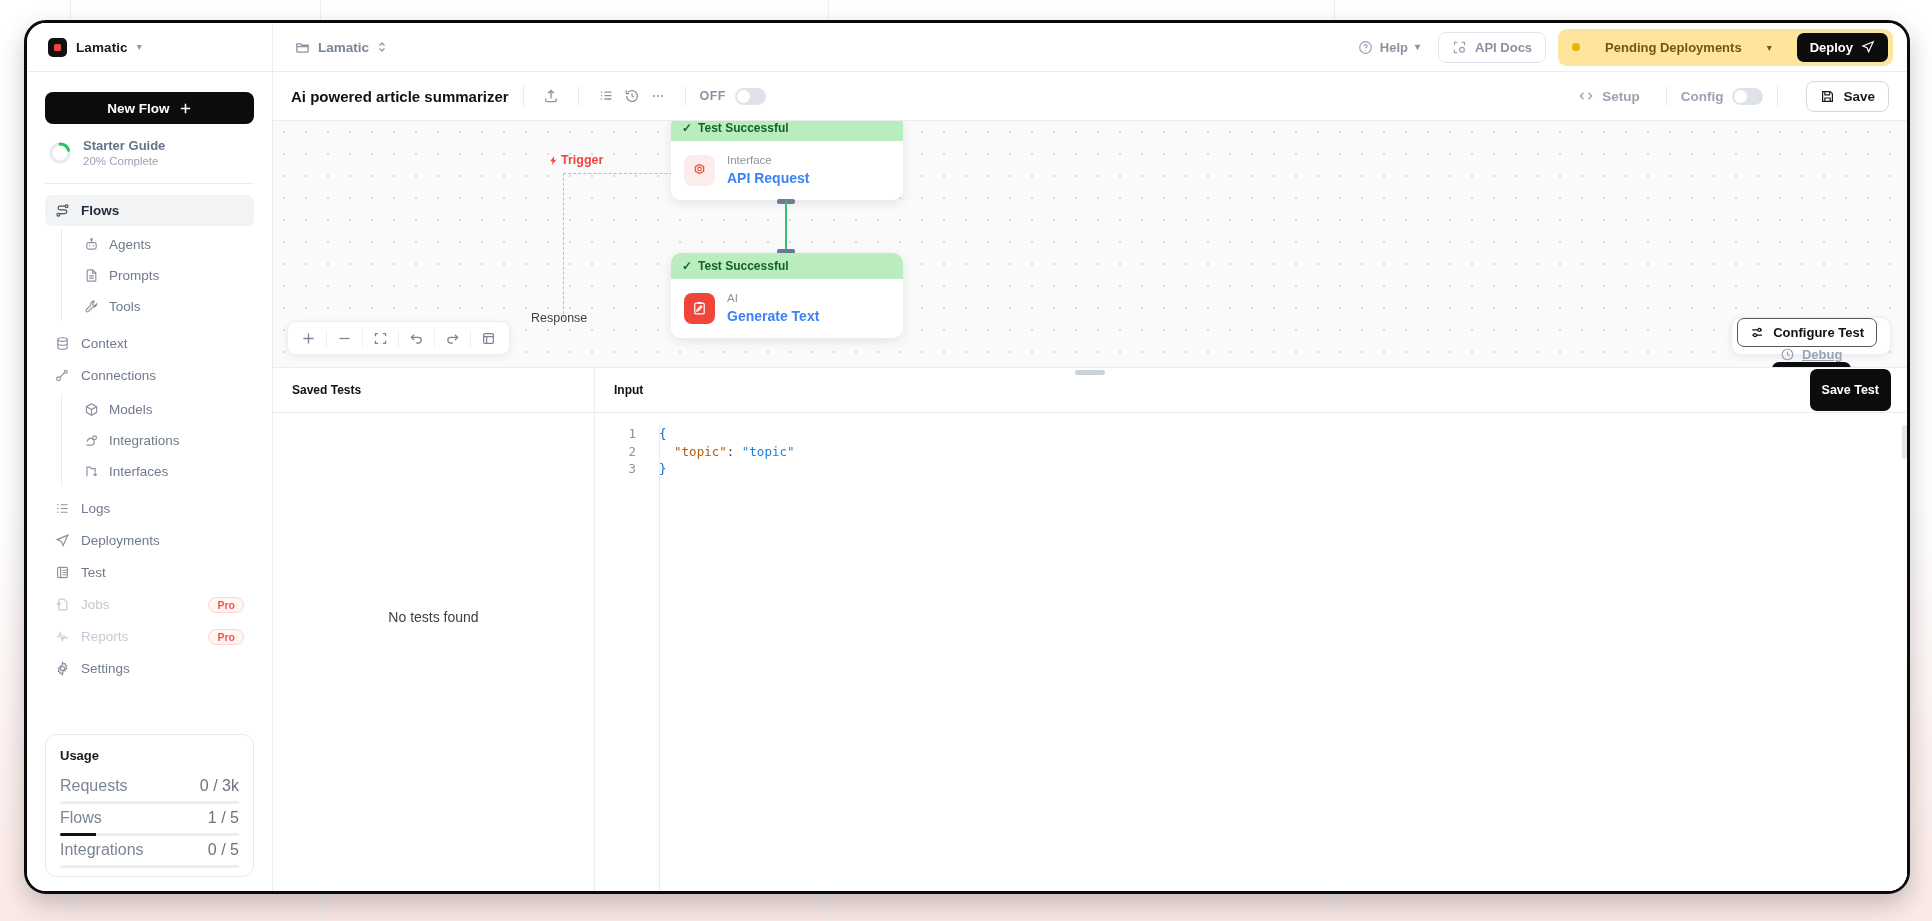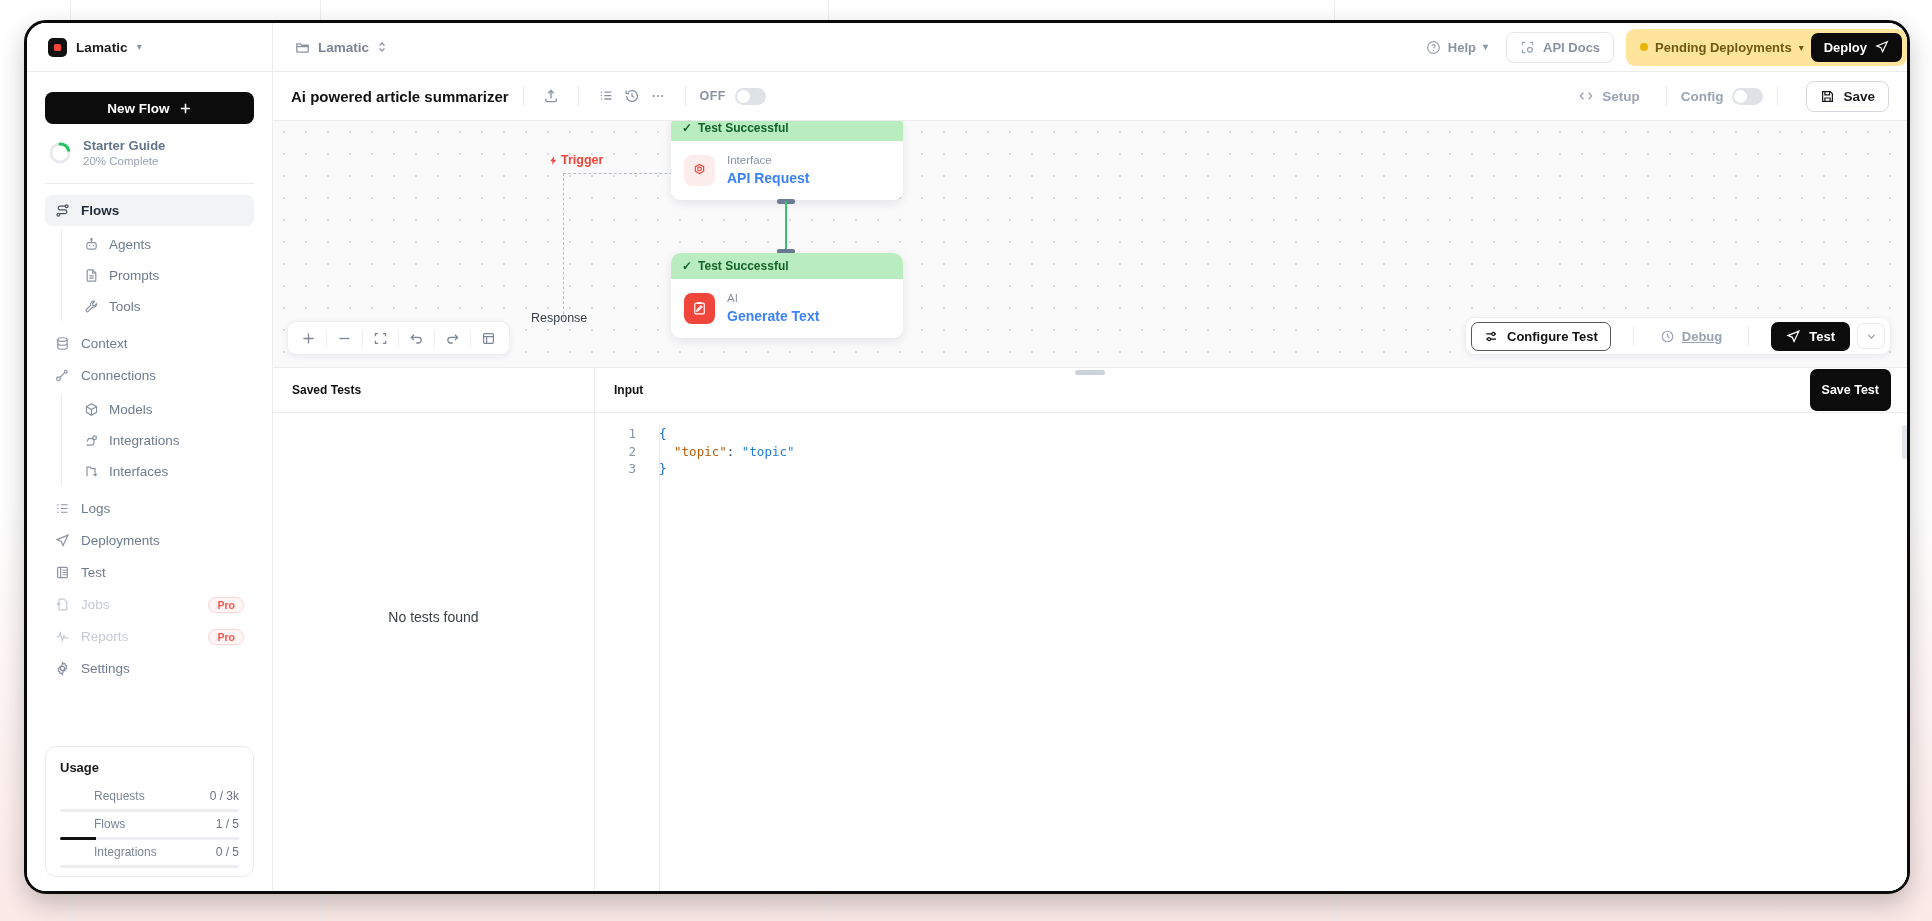--- a/index.html
+++ b/index.html
@@ -59,36 +59,36 @@
   .brand-name { font-size: 13.5px; font-weight: 700; color: #1b1b1b; letter-spacing: .1px; }
   .chev { color: #8d96a6; font-size: 10px; line-height: 1; }
 
   .topbar-mid {
     flex: 1; display: flex; align-items: center; padding-left: 22px; gap: 8px;
   }
   .proj-pill { display: flex; align-items: center; gap: 8px; cursor: default; }
   .proj-name { font-size: 13.5px; color: #7b8596; font-weight: 600; }
 
   .topbar-right {
-    display: flex; align-items: center; gap: 12px; 
+    display: flex; align-items: center; gap: 12px; padding-right: 14px;
   }
   .help-btn {
     display: flex; align-items: center; gap: 7px;
     font-size: 13px; color: #8b93a2; font-weight: 600;
     padding: 5px 6px;
   }
   .apidocs-btn {
     display: flex; align-items: center; gap: 8px;
     border: 1px solid #e2e4e9; border-radius: 8px;
     padding: 7px 13px;
     font-size: 13px; color: #8b93a2; font-weight: 600;
     background: #fff;
   }
   .deploy-group {
-    display: flex; align-items: center; gap: 7px;
+    display: flex; align-items: center; gap: 25px;
     background: #ffe49b; border-radius: 9px;
     padding: 4px 5px 4px 14px;
   }
   .pending-dot { width: 8px; height: 8px; border-radius: 50%; background: #eab308; }
   .pending-label { font-size: 13px; font-weight: 700; color: #6b5a15; }
   .pending-chev { color: #6b5a15; font-size: 10px; }
   .deploy-btn {
     background: #0c0c0c; color: #fff;
     font-size: 13px; font-weight: 700;
     border-radius: 7px; padding: 7px 13px;
@@ -150,21 +150,21 @@
     border: 1px solid #fcd6d2; background: #fff5f4;
     border-radius: 9px; padding: 1px 8px;
   }
 
   .usage {
     margin-top: auto; margin-bottom: 14px;
     border: 1px solid #e8eaee; border-radius: 11px;
     padding: 13px 14px 8px;
   }
   .usage-title { font-size: 13px; font-weight: 700; color: #1b1b1b; margin-bottom: 9px; }
-  .u-row { display: flex; justify-content: space-between; font-size: 12px; color: #7b8596; padding: 5px 0 6px; margin-left: 34px; }
+  .u-row { display: flex; justify-content: space-between; font-size: 16px; color: #7b8596; padding: 5px 0 6px; }
   .u-val { color: #6b7280; }
   .u-bar { height: 3px; background: #eceef1; border-radius: 2px; overflow: hidden; }
   .u-bar > i { display: block; height: 100%; background: #111; }
 
   
   .main { flex: 1; display: flex; flex-direction: column; min-width: 0; position: relative; background: #fff; }
 
   .flowbar {
     height: 49px; min-height: 49px;
     display: flex; align-items: center;
@@ -244,21 +244,21 @@
     box-shadow: 0 2px 7px rgba(20,25,40,.07);
     height: 34px; padding: 0 3px;
   }
   .cc { width: 35px; height: 32px; display: flex; align-items: center; justify-content: center; color: #7b8596; }
   .ccdiv { width: 1px; height: 17px; background: #edeff2; }
   .test-ctrl {
     position: absolute; right: 16px; bottom: 12px;
     display: flex; align-items: center; gap: 0;
     background: #fff; border: 1px solid #eceef1; border-radius: 10px;
     box-shadow: 0 2px 7px rgba(20,25,40,.07);
-    height: 38px; padding: 0 5px;
+    height: 38px; padding: 0 5px; flex-direction: column;
   }
   .conf-test {
     display: flex; align-items: center; gap: 8px;
     border: 1px solid #55585e; border-radius: 7px;
     padding: 6px 12px; font-size: 13px; font-weight: 700; color: #111; margin-right: 8px;
   }
   .debug-btn { display: flex; align-items: center; gap: 7px; font-size: 13px; color: #9aa3b2; font-weight: 600; padding: 0 12px; text-decoration: underline; }
   .test-btn {
     display: flex; align-items: center; gap: 8px;
     background: #0c0c0c; color: #fff; border-radius: 7px;

